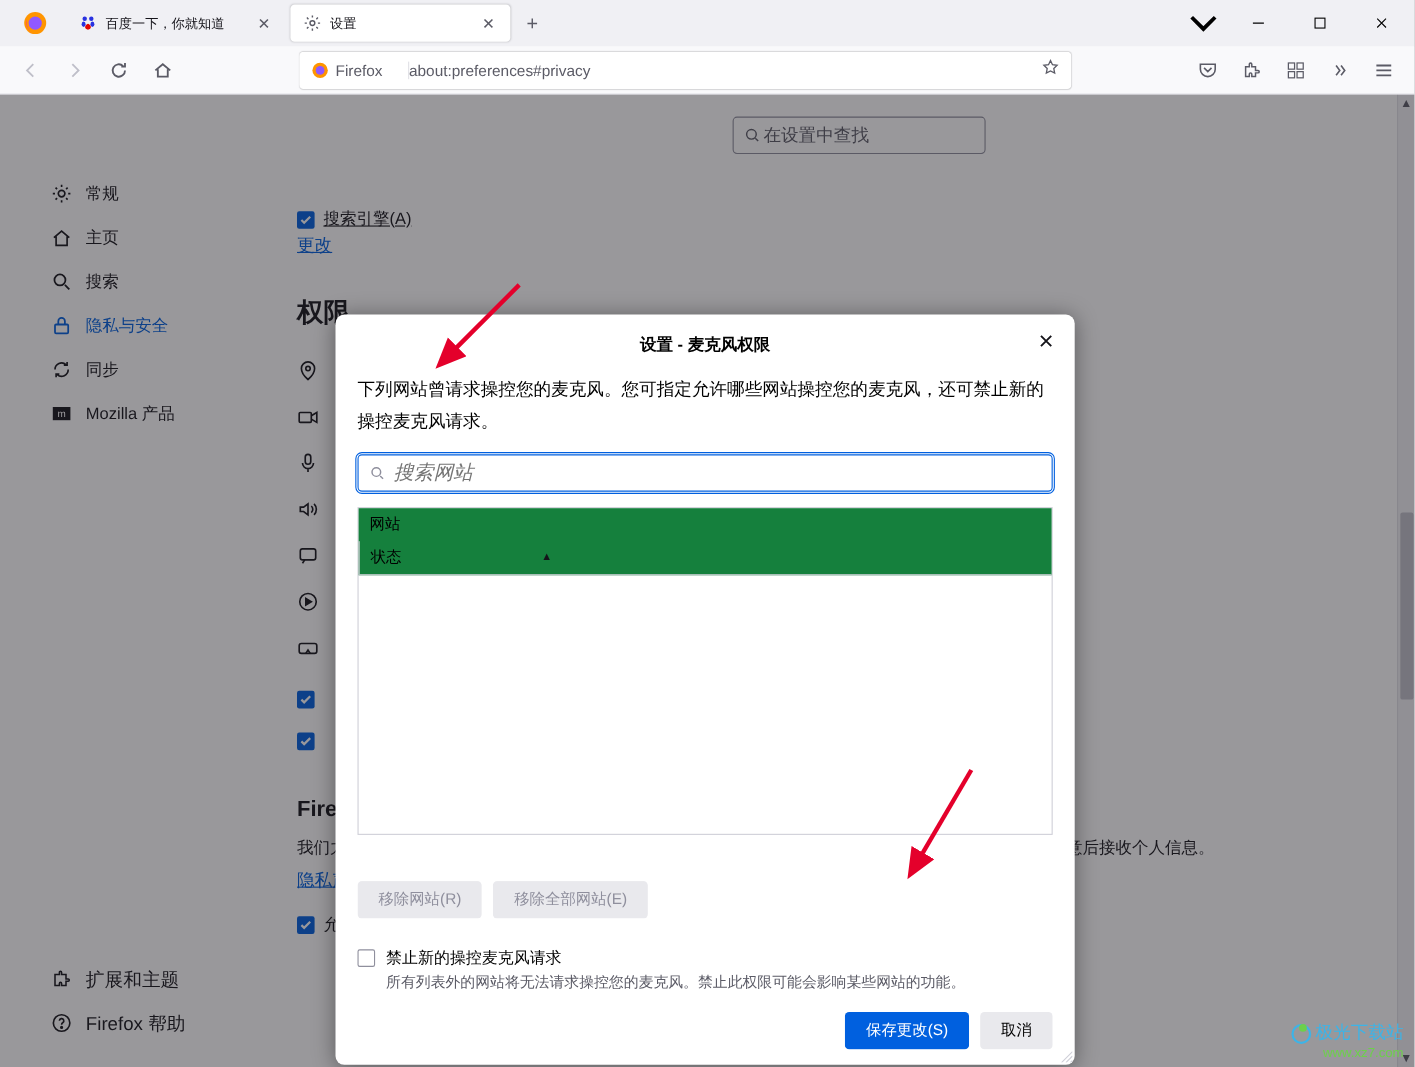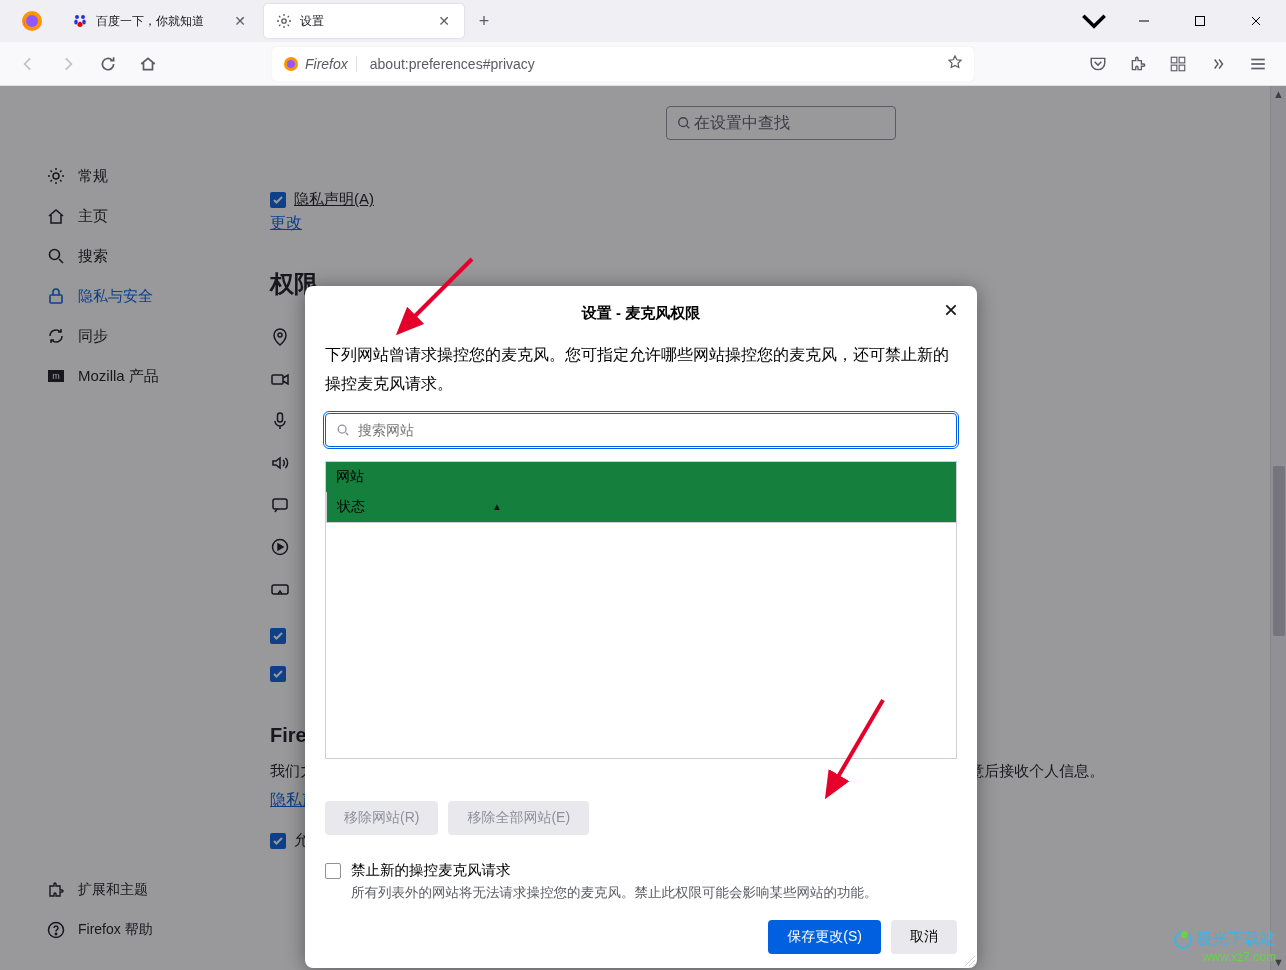--- a/index.html
+++ b/index.html
@@ -18,54 +18,54 @@
 .winbtn { width: 44px; height: 32px; display:flex; align-items:center; justify-content:center; color: #000; cursor:pointer; }
 .winbtn svg { width: 12px; height: 12px; }
 .tab-chevron { width: 32px; display:flex; align-items:center; justify-content:center; color:#000; cursor:pointer; }
 
 
 .navbar { height: 44px; background: #f9f9fb; display: flex; align-items: center; padding: 0 12px; gap: 8px; border-bottom: 1px solid #e0e0e6; }
 .nav-icon { width: 32px; height: 32px; display:flex; align-items:center; justify-content:center; color:#5b5b66; cursor:pointer; border-radius:4px; }
 .nav-icon.disabled { color: #bfbfc9; cursor: default; }
 .urlbar { flex: 1; height: 34px; background: #fff; border: 1px solid transparent; border-radius: 4px; display:flex; align-items:center; padding: 0 10px; margin: 0 100px 0 100px; box-shadow: 0 0 1px rgba(0,0,0,0.15); }
 .urlbar .favicon { width:16px; height:16px; margin-right: 6px; }
-.urlbar .identity { font-size:14px; color:#5b5b66; margin-right:13px; padding-right:8px; border-right: 1px solid #e0e0e6; font-style: italic; }
+.urlbar .identity { font-size:14px; color:#5b5b66; margin-right:0; padding-right:23px; border-right: 1px solid #e0e0e6; }
 .urlbar .url { font-size:14px; color:#5b5b66; flex:1; }
 .urlbar .star { color:#5b5b66; }
 
 
 .page { position: relative; height: calc(970px - 86px); display:flex; background:#fff; }
 .page-overlay { position:absolute; inset:0; background: rgba(28,27,34,0.45); z-index: 5; }
 .sidebar { width: 240px; padding: 70px 0 0 40px; }
 .side-item { display:flex; align-items:center; gap:12px; height: 40px; padding: 0 6px; font-size: 15px; color:#15141a; cursor:pointer; border-radius:4px; }
 .side-item.selected { color: #0060df; }
 .side-item .icn { width:20px; height:20px; display:flex; align-items:center; justify-content:center; }
 .side-bottom { position:absolute; bottom: 20px; left: 40px; }
-.side-bottom .side-item { font-size: 14px; }
+.side-bottom .side-item { font-size: 17px; }
 
 .content { flex:1; padding: 20px 90px 0 30px; color:#15141a; }
 .search-settings { width: 230px; height: 34px; border:1px solid #8f8f9d; border-radius:4px; display:flex; align-items:center; padding: 0 10px; margin-left: 396px; margin-bottom: 50px; color:#5b5b66; gap:3px; }
 .check-row { display:flex; align-items:center; gap: 8px; font-size:15px; margin: 4px 0; }
 .check { width:16px; height:16px; background:#0060df; border-radius:2px; display:flex; align-items:center; justify-content:center; }
 .check svg { width:12px; height:12px; color:#fff; }
 .link { color:#0060df; text-decoration: underline; cursor:pointer; }
 .section-h { font-size: 24px; font-weight: 600; margin: 34px 0 16px 0; }
 .perm-row { display:flex; align-items:center; gap: 14px; height: 42px; font-size:15px; }
 .perm-row .icn { width:20px; height:20px; color:#15141a; }
 .body-text { font-size:15px; line-height: 1.8; margin: 6px 0; }
 .section-h2 { font-size:20px; font-weight:600; margin: 40px 0 8px 0; }
 
 
 .modal { position:absolute; z-index:10; left: 305px; top: 200px; width: 672px; background:#fff; border-radius: 8px; box-shadow: 0 2px 20px rgba(0,0,0,0.4); padding: 16px 20px 14px 20px; }
 .modal-title { text-align:center; font-size:15px; font-weight:600; margin: 2px 0 18px 0; }
 .modal-close { position:absolute; top: 12px; right: 14px; width:24px; height:24px; display:flex; align-items:center; justify-content:center; cursor:pointer; color:#15141a; }
 .modal-desc { font-size: 16px; line-height: 1.8; margin-bottom: 14px; }
 .modal-search { width: 100%; height: 34px; border:1.5px solid #0060df; border-radius:4px; display:flex; align-items:center; padding: 0 10px; gap:8px; color:#8f8f9d; outline: 1px solid #0060df; outline-offset: 1px; }
 .modal-search svg { width:14px; height:14px; color:#8f8f9d; }
-.modal-search input { border:none; outline:none; flex:1; font-size:14px; }
+.modal-search input { border:none; outline:none; flex:1; font-size:18px;font-style:italic; }
 .modal-table { margin-top: 14px; border:1px solid #cfcfd8; height: 298px; }
 .modal-thead { display:flex; border-bottom:1px solid #cfcfd8; background:#15803d;flex-direction:column; }
 .th { padding: 6px 10px; font-size:14px; display:flex; align-items:center; }
 .th-site { flex: 1; }
 .th-status { width: 186px; border-left: 1px solid #cfcfd8; display:flex; align-items:center; justify-content: space-between; }
 .th-status .sort { font-size: 10px; color:#15141a; }
 .modal-btnrow { display:flex; gap: 10px; margin-top: 14px; }
 .btn { height: 34px; padding: 0 18px; border:1px solid transparent; background:#e9e9ed; border-radius:4px; font-size:14px; cursor:pointer; }
 .btn.ghost { color: #8f8f9d; margin-top: 28px; }
 .btn.primary { background:#0060df; color:#fff; }
@@ -294,21 +294,21 @@
           <line x1="11" y1="11" x2="14" y2="14" stroke="currentColor" stroke-width="1.5"></line>
         </svg>
       <span>在设置中查找</span>
     </div>
     <div class="check-row">
       <span class="check">
           <svg viewBox="0 0 12 12">
             <path d="M2 6l2.5 2.5L10 3" fill="none" stroke="#fff" stroke-width="2"></path>
           </svg>
         </span>
-      <span><span style="text-decoration: underline;">隐私声明(A)</span></span>
+      <span><span style="text-decoration: underline;">搜索引擎(A)</span></span>
     </div>
     <div><span class="link">更改</span></div>
 
     <div class="section-h">权限</div>
     <div class="perm-row">
         <span class="icn"><svg viewBox="0 0 20 20" fill="none" stroke="currentColor" stroke-width="1.5">
             <path d="M10 18s6-5 6-10a6 6 0 00-12 0c0 5 6 10 6 10z"></path>
             <circle cx="10" cy="8" r="2"></circle>
           </svg></span>
       </div>

